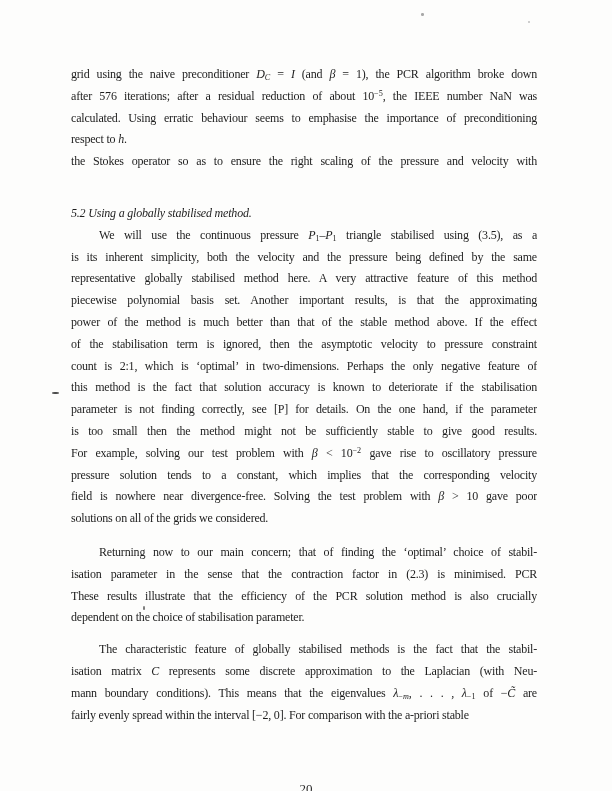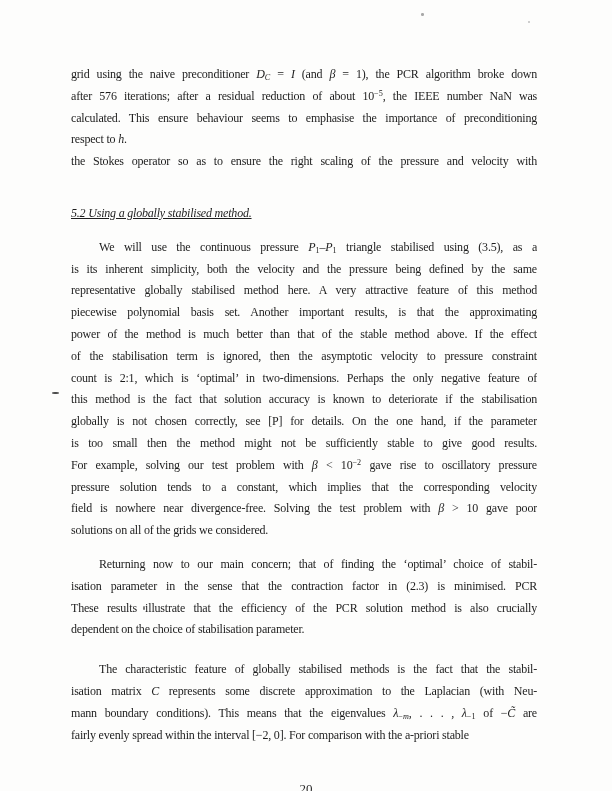--- a/index.html
+++ b/index.html
@@ -8,59 +8,59 @@
     overflow:hidden;font-family:"Liberation Serif",serif;color:#1d1d1d;
   }
   .content{position:absolute;left:71px;top:64px;width:466px;}
   .line{
     height:21.8px;line-height:21.8px;font-size:12px;letter-spacing:-0.2px;
     overflow:hidden;text-align:justify;text-align-last:justify;white-space:normal;
   }
   .line.last{text-align-last:left;}
   .line.indent{padding-left:28px;}
   .block-1{margin-top:30px;}
-  .block-1 .line{font-style:italic;text-align-last:left;text-decoration:underline;}
-  .block-2{margin-top:12px;}
+  .block-1 .line{font-style:italic;text-align-last:left;}
+  .block-2{margin-top:0;}
   .block-3{margin-top:12px;}
-  .block-4{margin-top:18px;}
+  .block-4{margin-top:10px;}
   sub,sup{font-size:0.68em;line-height:0;letter-spacing:0;}
   sup{vertical-align:0.5em;}
   sub{vertical-align:-0.22em;}
   i{font-style:italic;}
   .pagenum{
     position:absolute;left:0;top:782px;width:612px;text-align:center;
     font-size:13px;line-height:14px;color:#2a2a2a;
   }
   .artifact{position:absolute;border-radius:40%;}
 </style>
 </head>
 <body>
 
 <div class="page">
   <div class="content">
       <div class="block block-0">
         <div class="line">grid using the naive preconditioner <i>D<sub>C</sub></i> = <i>I</i> (and <i>β</i> = 1), the PCR algorithm broke down</div>
         <div class="line">after 576 iterations; after a residual reduction of about 10<sup>−5</sup>, the IEEE number NaN was</div>
-        <div class="line">calculated.  This ensure behaviour seems to emphasise the importance of preconditioning</div>
+        <div class="line">calculated.  Using erratic behaviour seems to emphasise the importance of preconditioning</div>
         <div class="line last">respect to <i>h</i>.</div>
         <div class="line">the Stokes operator so as to ensure the right scaling of the pressure and velocity with</div>
       </div>
       <div class="block block-1 heading">
         <div class="line last">5.2 Using a globally stabilised method.</div>
       </div>
       <div class="block block-2">
         <div class="line indent">We will use the continuous pressure <i>P</i><sub>1</sub>–<i>P</i><sub>1</sub> triangle stabilised using (3.5), as a</div>
         <div class="line">is its inherent simplicity, both the velocity and the pressure being defined by the same</div>
         <div class="line">representative globally stabilised method here.  A very attractive feature of this method</div>
         <div class="line">piecewise polynomial basis set.  Another important results, is that the approximating</div>
         <div class="line">power of the method is much better than that of the stable method above.  If the effect</div>
         <div class="line">of the stabilisation term is ignored, then the asymptotic velocity to pressure constraint</div>
         <div class="line">count is 2:1, which is ‘optimal’ in two-dimensions.  Perhaps the only negative feature of</div>
         <div class="line">this method is the fact that solution accuracy is known to deteriorate if the stabilisation</div>
-        <div class="line">globally is not chosen correctly, see [P] for details.  On the one hand, if the parameter</div>
+        <div class="line">parameter is not finding correctly, see [P] for details.  On the one hand, if the parameter</div>
         <div class="line">is too small then the method might not be sufficiently stable to give good results.</div>
         <div class="line">For example, solving our test problem with <i>β</i> &lt; 10<sup>−2</sup> gave rise to oscillatory pressure</div>
         <div class="line">pressure solution tends to a constant, which implies that the corresponding velocity</div>
         <div class="line">field is nowhere near divergence-free.  Solving the test problem with <i>β</i> &gt; 10 gave poor</div>
         <div class="line last">solutions on all of the grids we considered.</div>
       </div>
       <div class="block block-3">
         <div class="line indent">Returning now to our main concern; that of finding the ‘optimal’ choice of stabil-</div>
         <div class="line">isation parameter in the sense that the contraction factor in (2.3) is minimised.  PCR</div>
         <div class="line">These results illustrate that the efficiency of the PCR solution method is also crucially</div>

